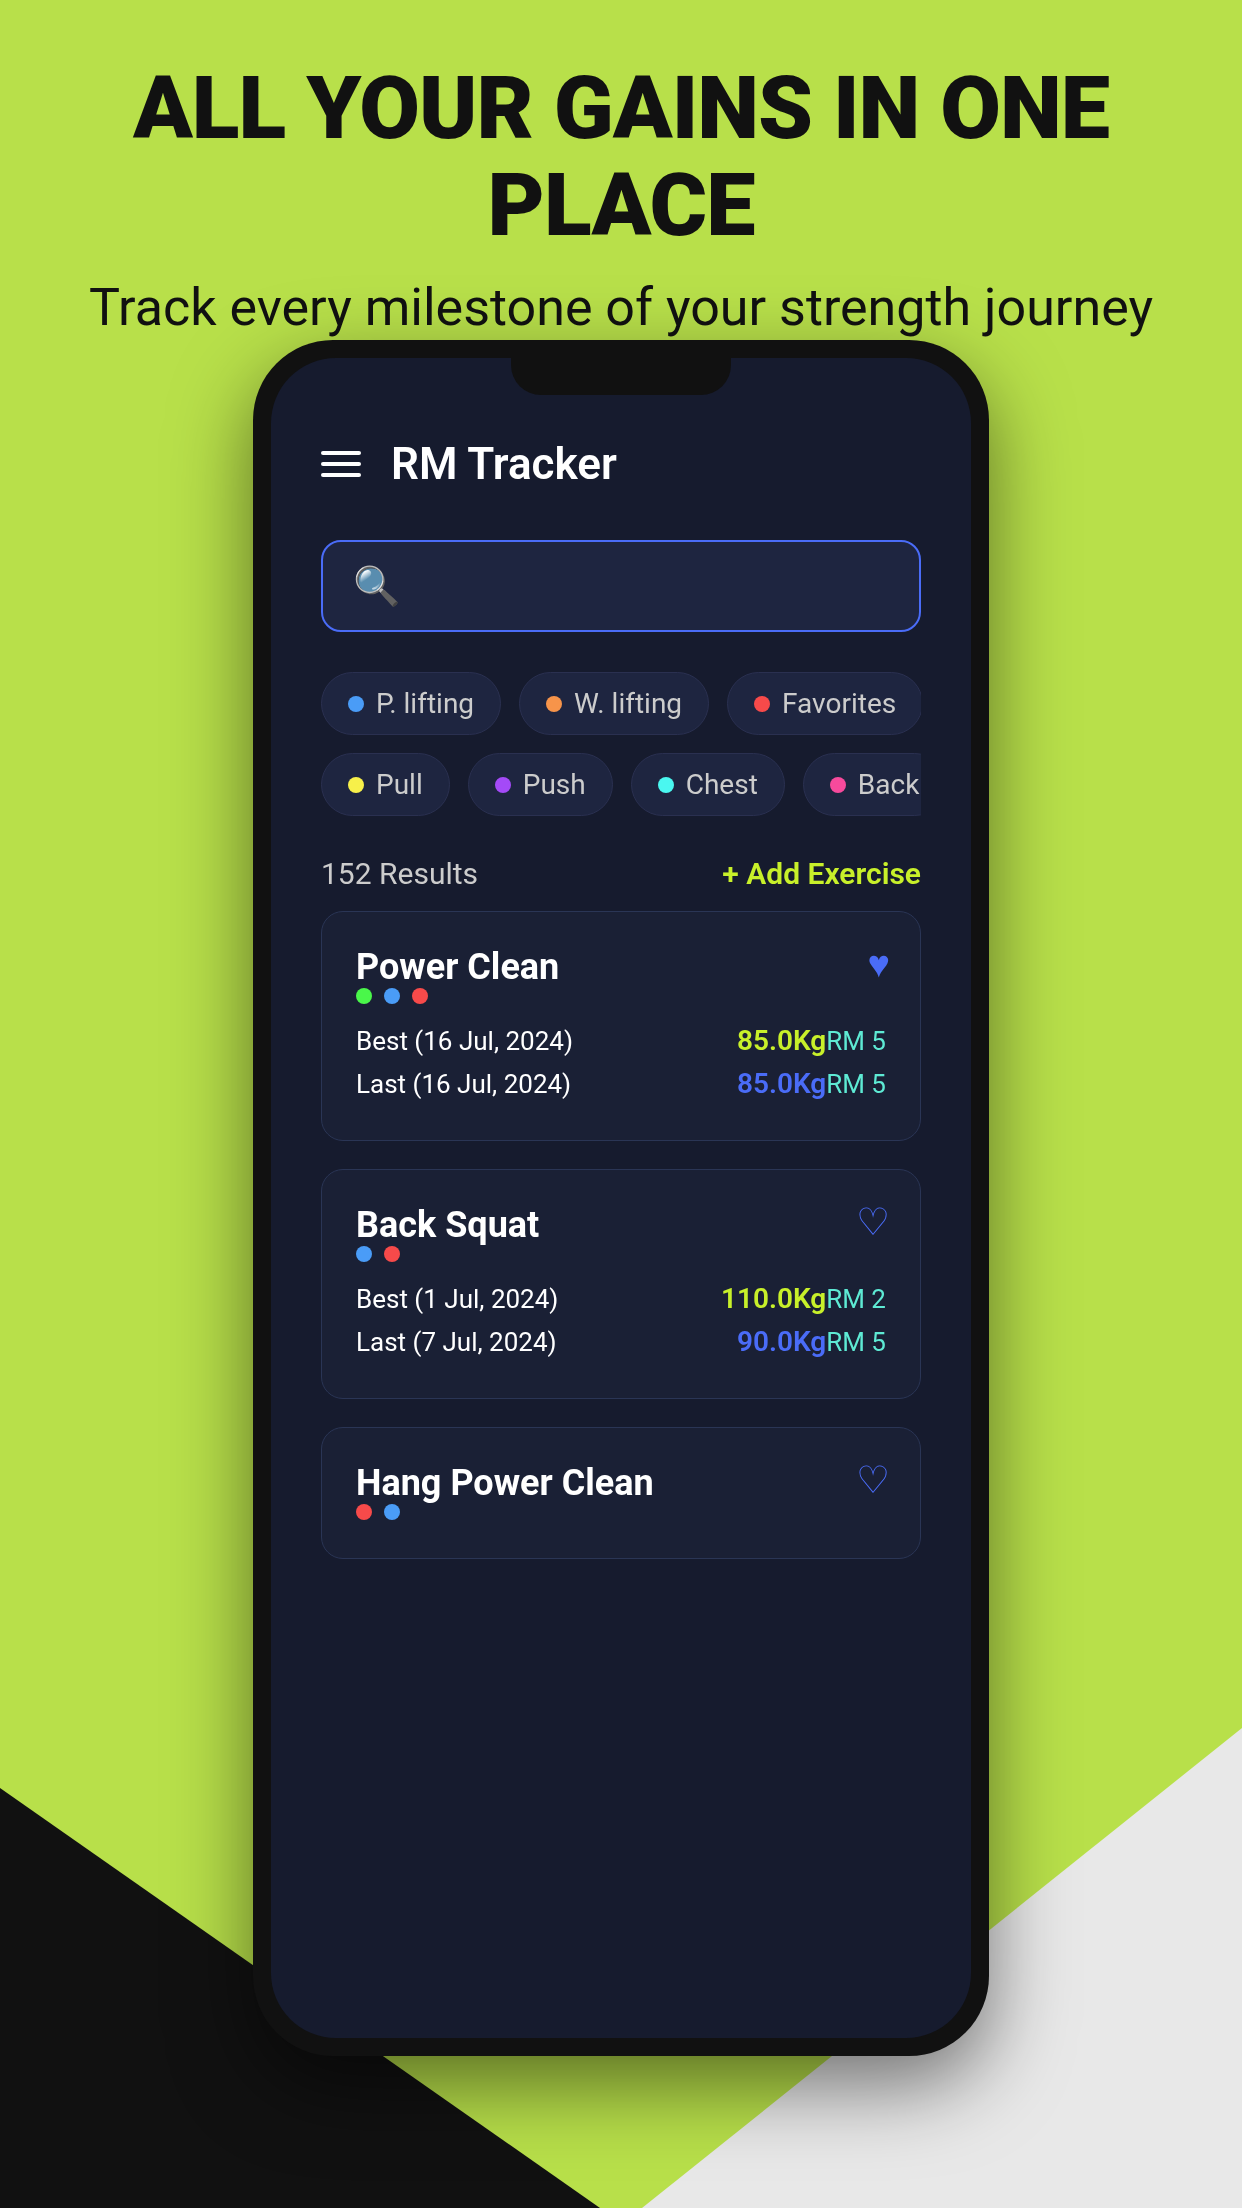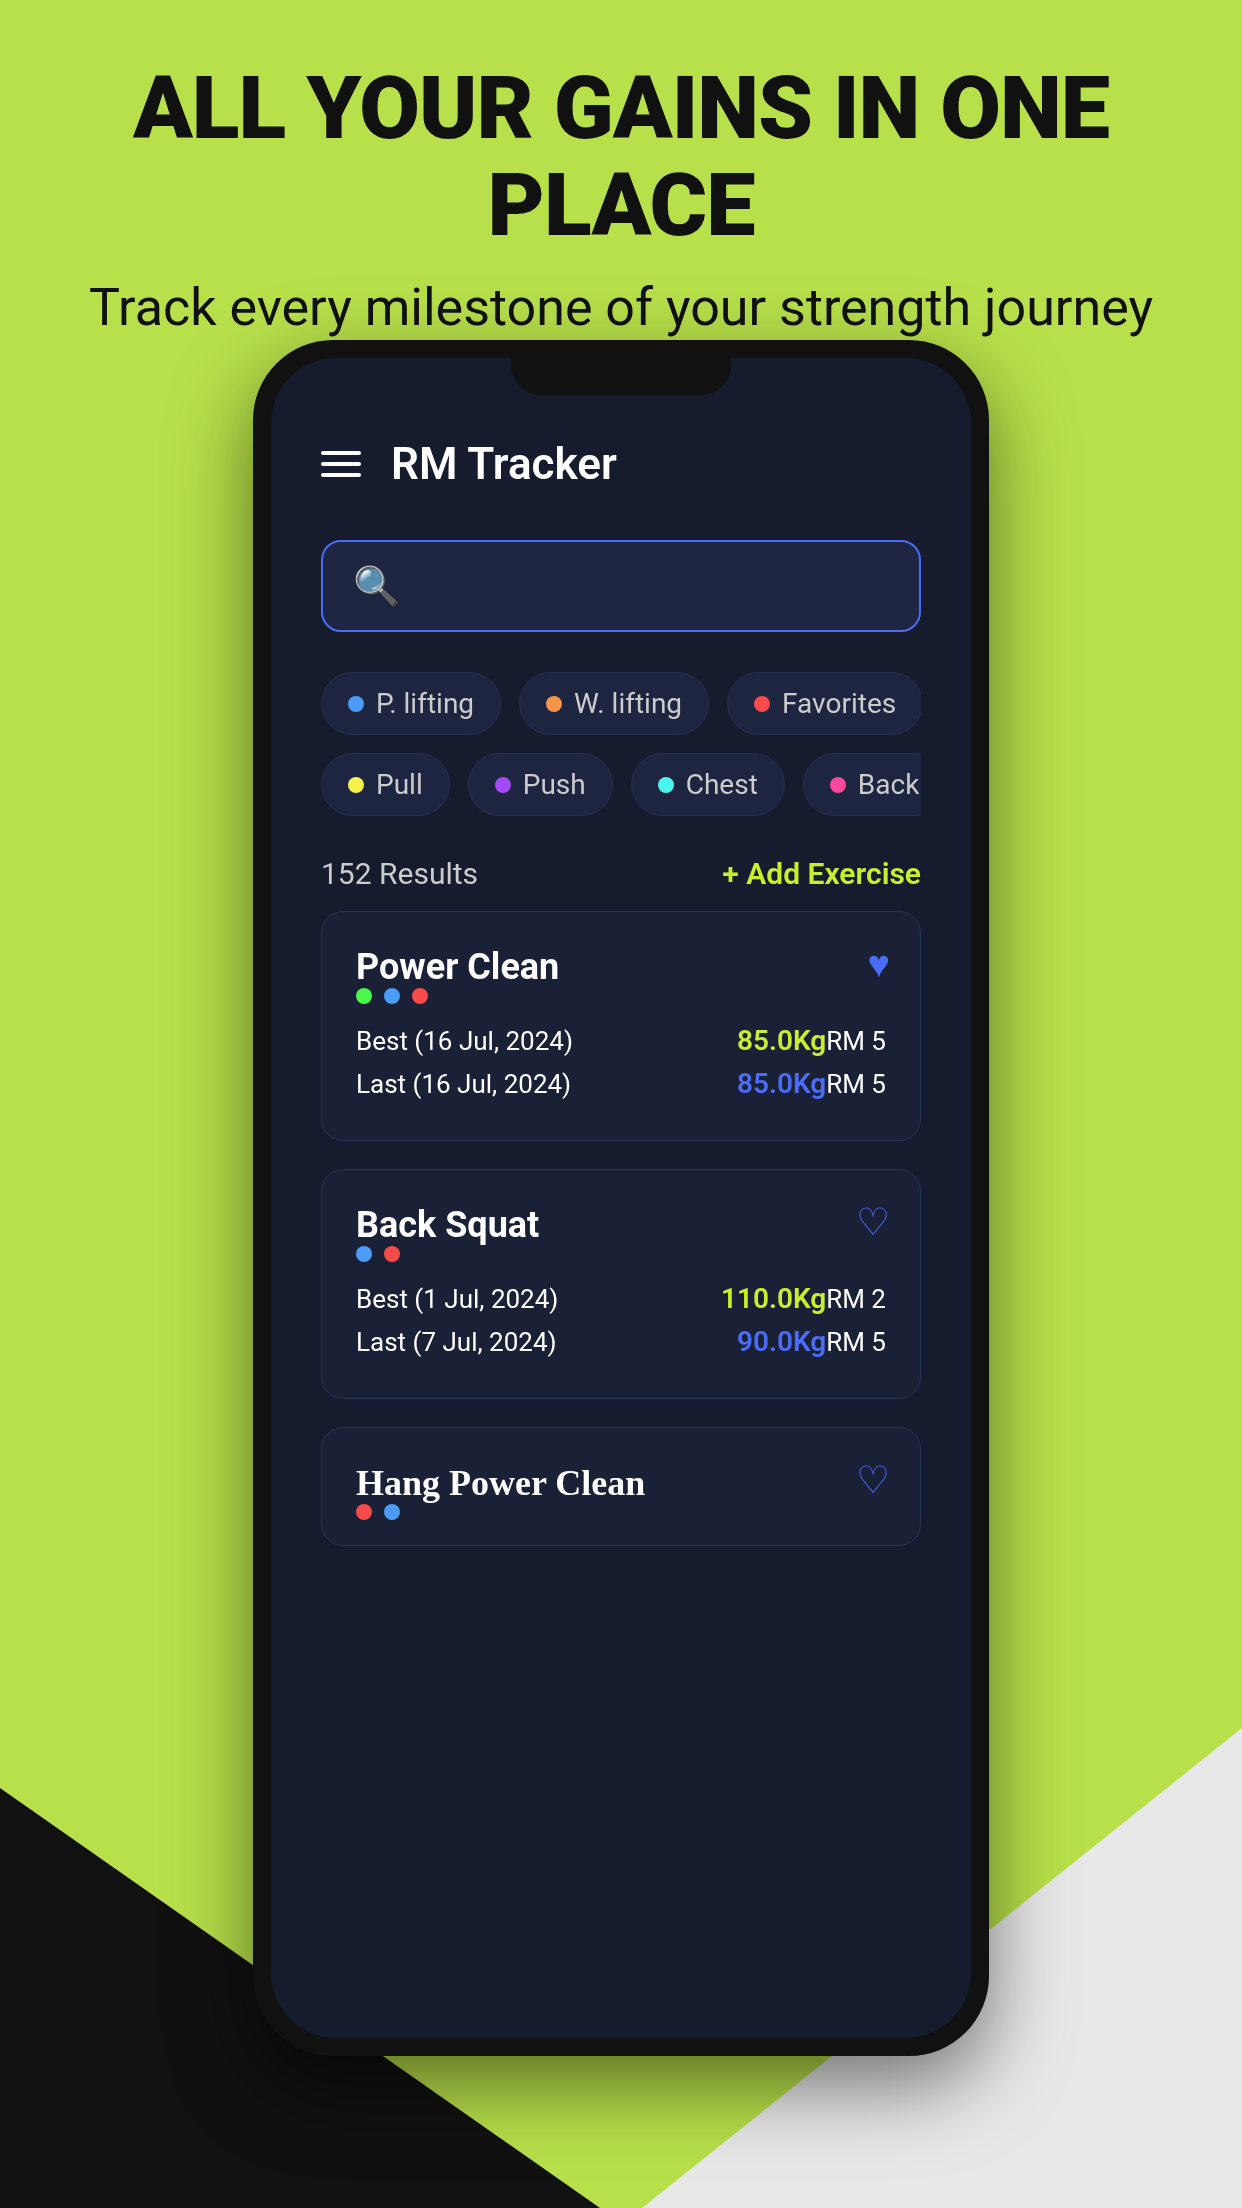--- a/index.html
+++ b/index.html
@@ -281,21 +281,21 @@
     }
 
     .stat-value-last {
       font-size: 28px;
       color: #4a6cf7;
       font-weight: 600;
     }
 
     .stat-rm {
       font-size: 26px;
-      color: #ffffff;
+      color: #5eead4;
     }
   </style>
 </head>
 <body>
 
 <div class="bg-lime"></div>
 <div class="bg-black-triangle"></div>
 <div class="bg-white-triangle"></div>
 
 <div class="header-section">
@@ -411,21 +411,21 @@
           </div>
           <div class="exercise-stat-row">
             <span class="stat-label">Last (7 Jul, 2024)</span>
             <div class="stat-value-group">
               <span class="stat-value-last">90.0Kg</span>
               <span class="stat-rm">RM 5</span>
             </div>
           </div>
         </div>
 
-        <div class="exercise-card" style="margin-bottom:8px; padding-bottom: 5px; font-family: Liberation Serif, serif;">
+        <div class="exercise-card" style="margin-bottom:8px; padding-bottom: 18px;">
           <span class="exercise-name">Hang Power Clean</span>
           <span class="heart-icon heart-outline">♡</span>
           <div class="exercise-dots">
             <div class="dot" style="background:#f74a4a"></div>
             <div class="dot" style="background:#4a9cf7"></div>
           </div>
         </div>
 
       </div>
     </div>

